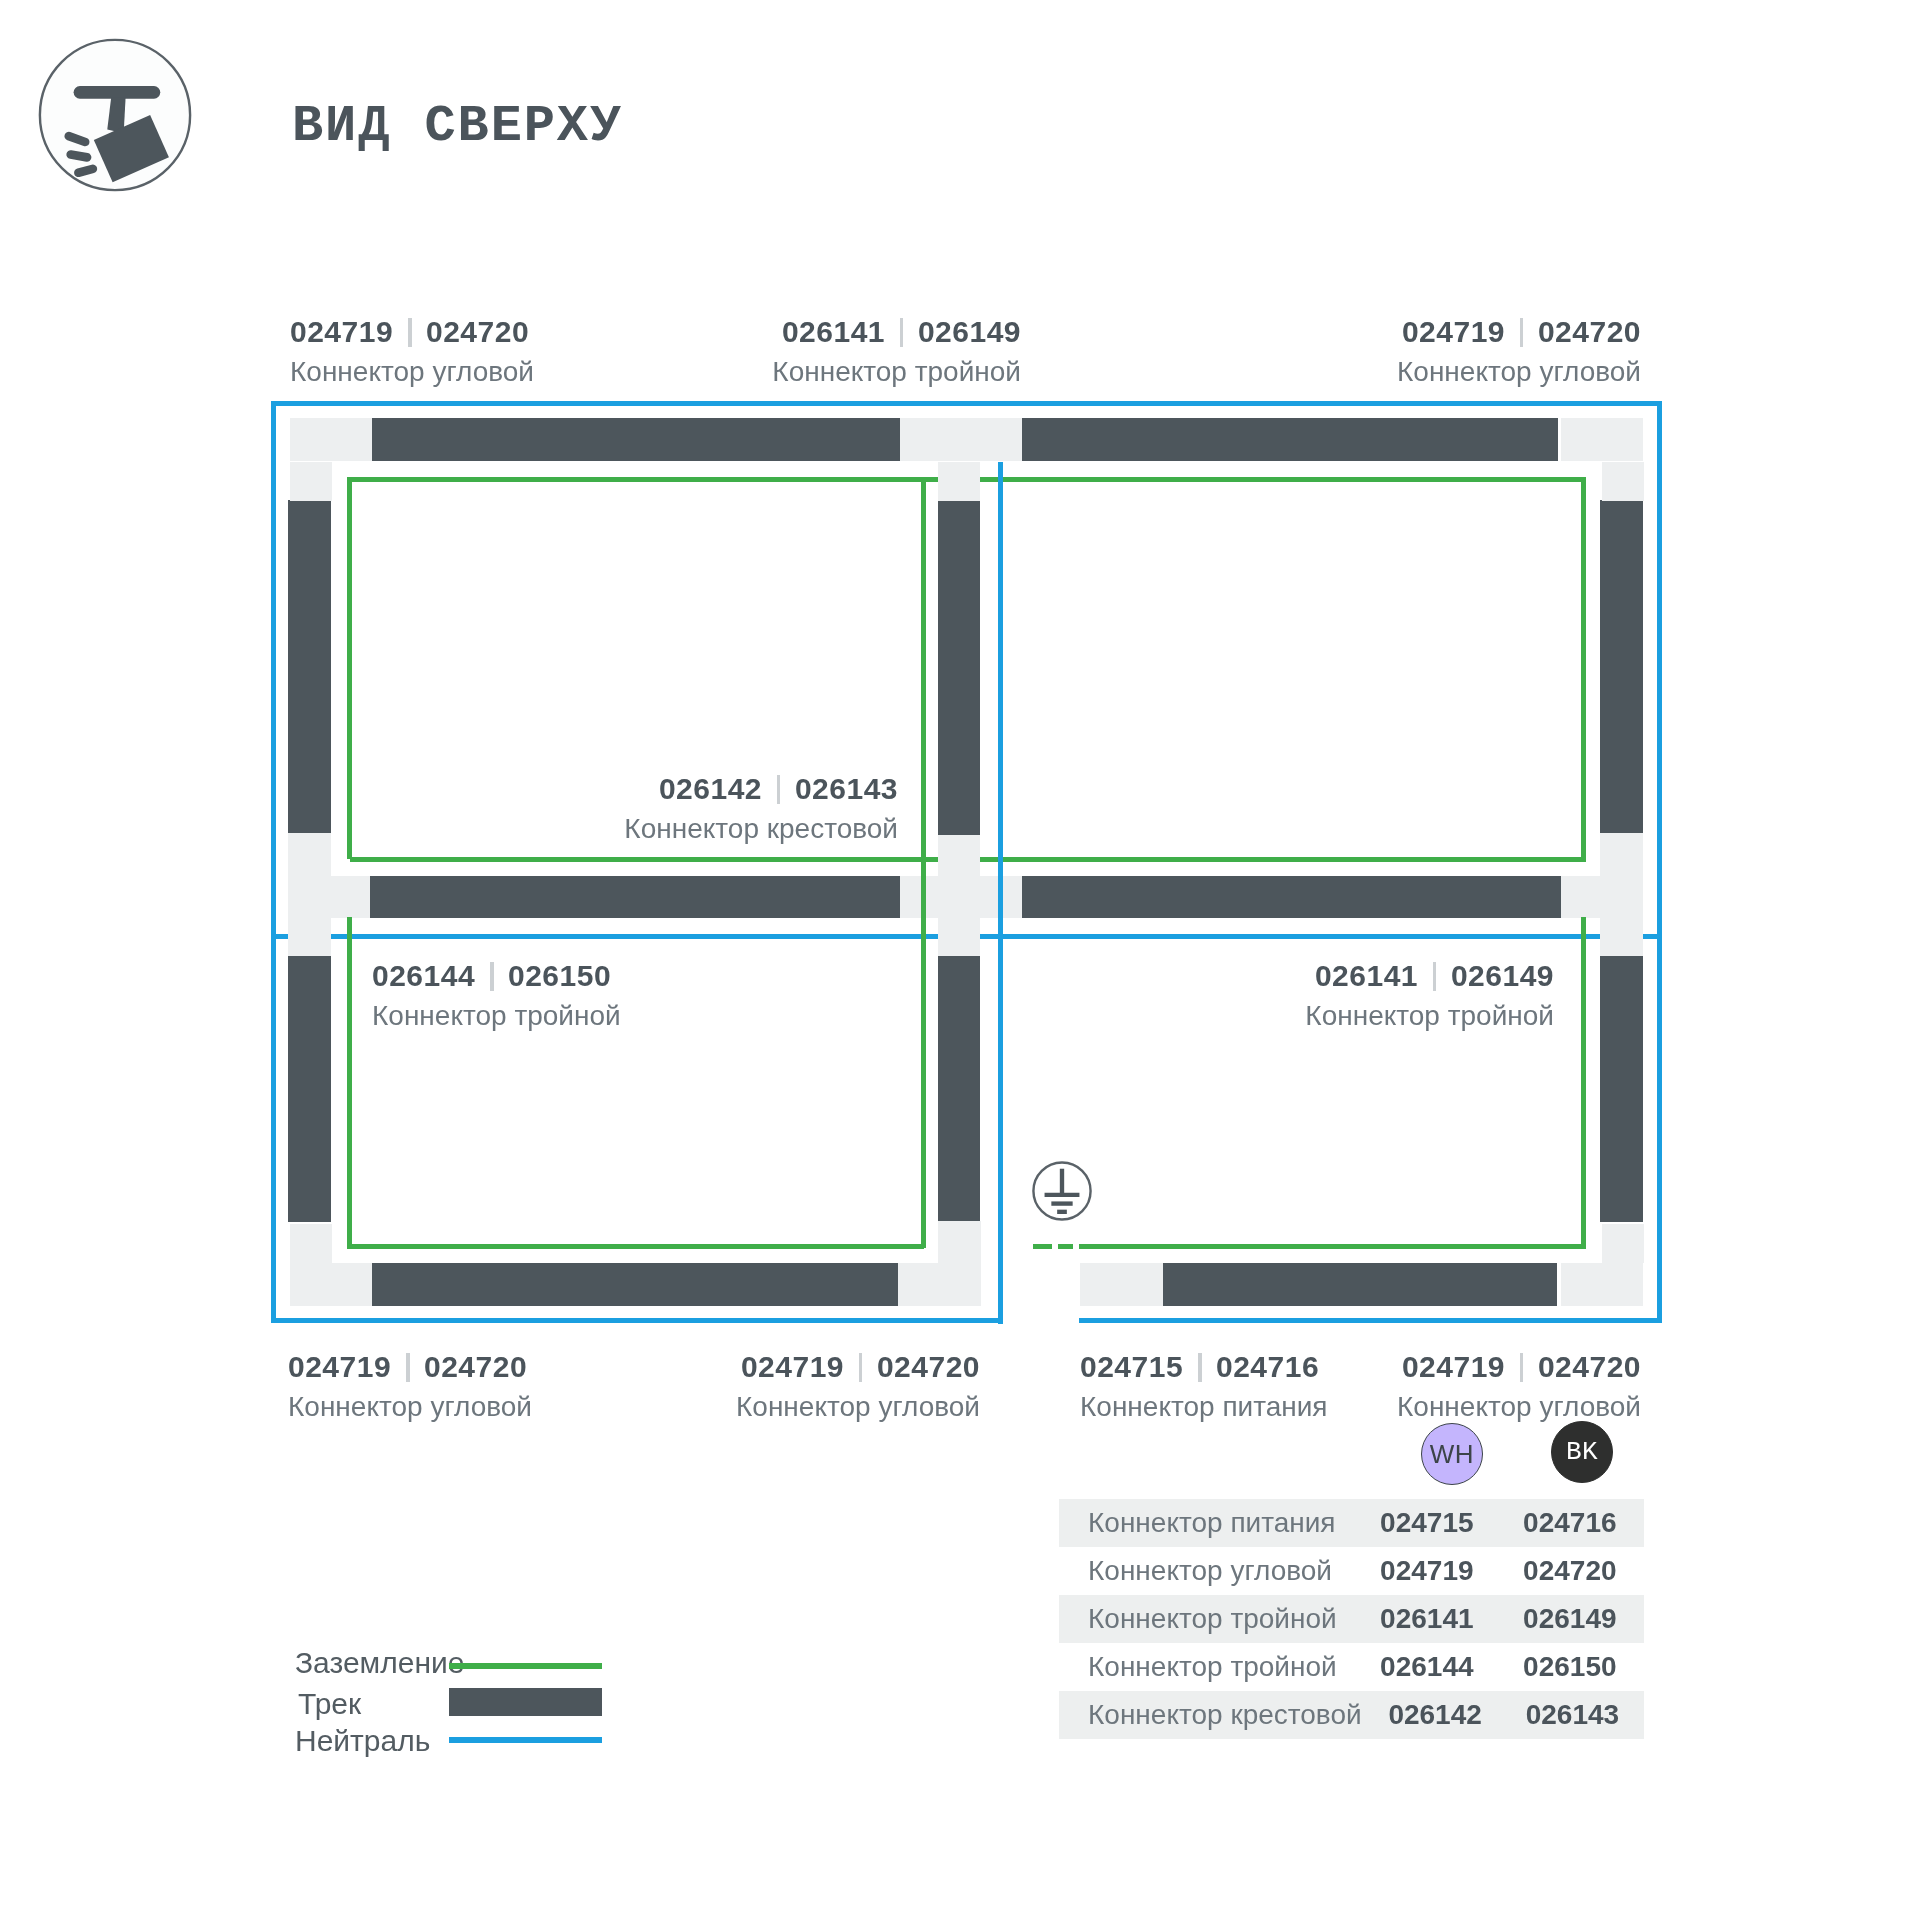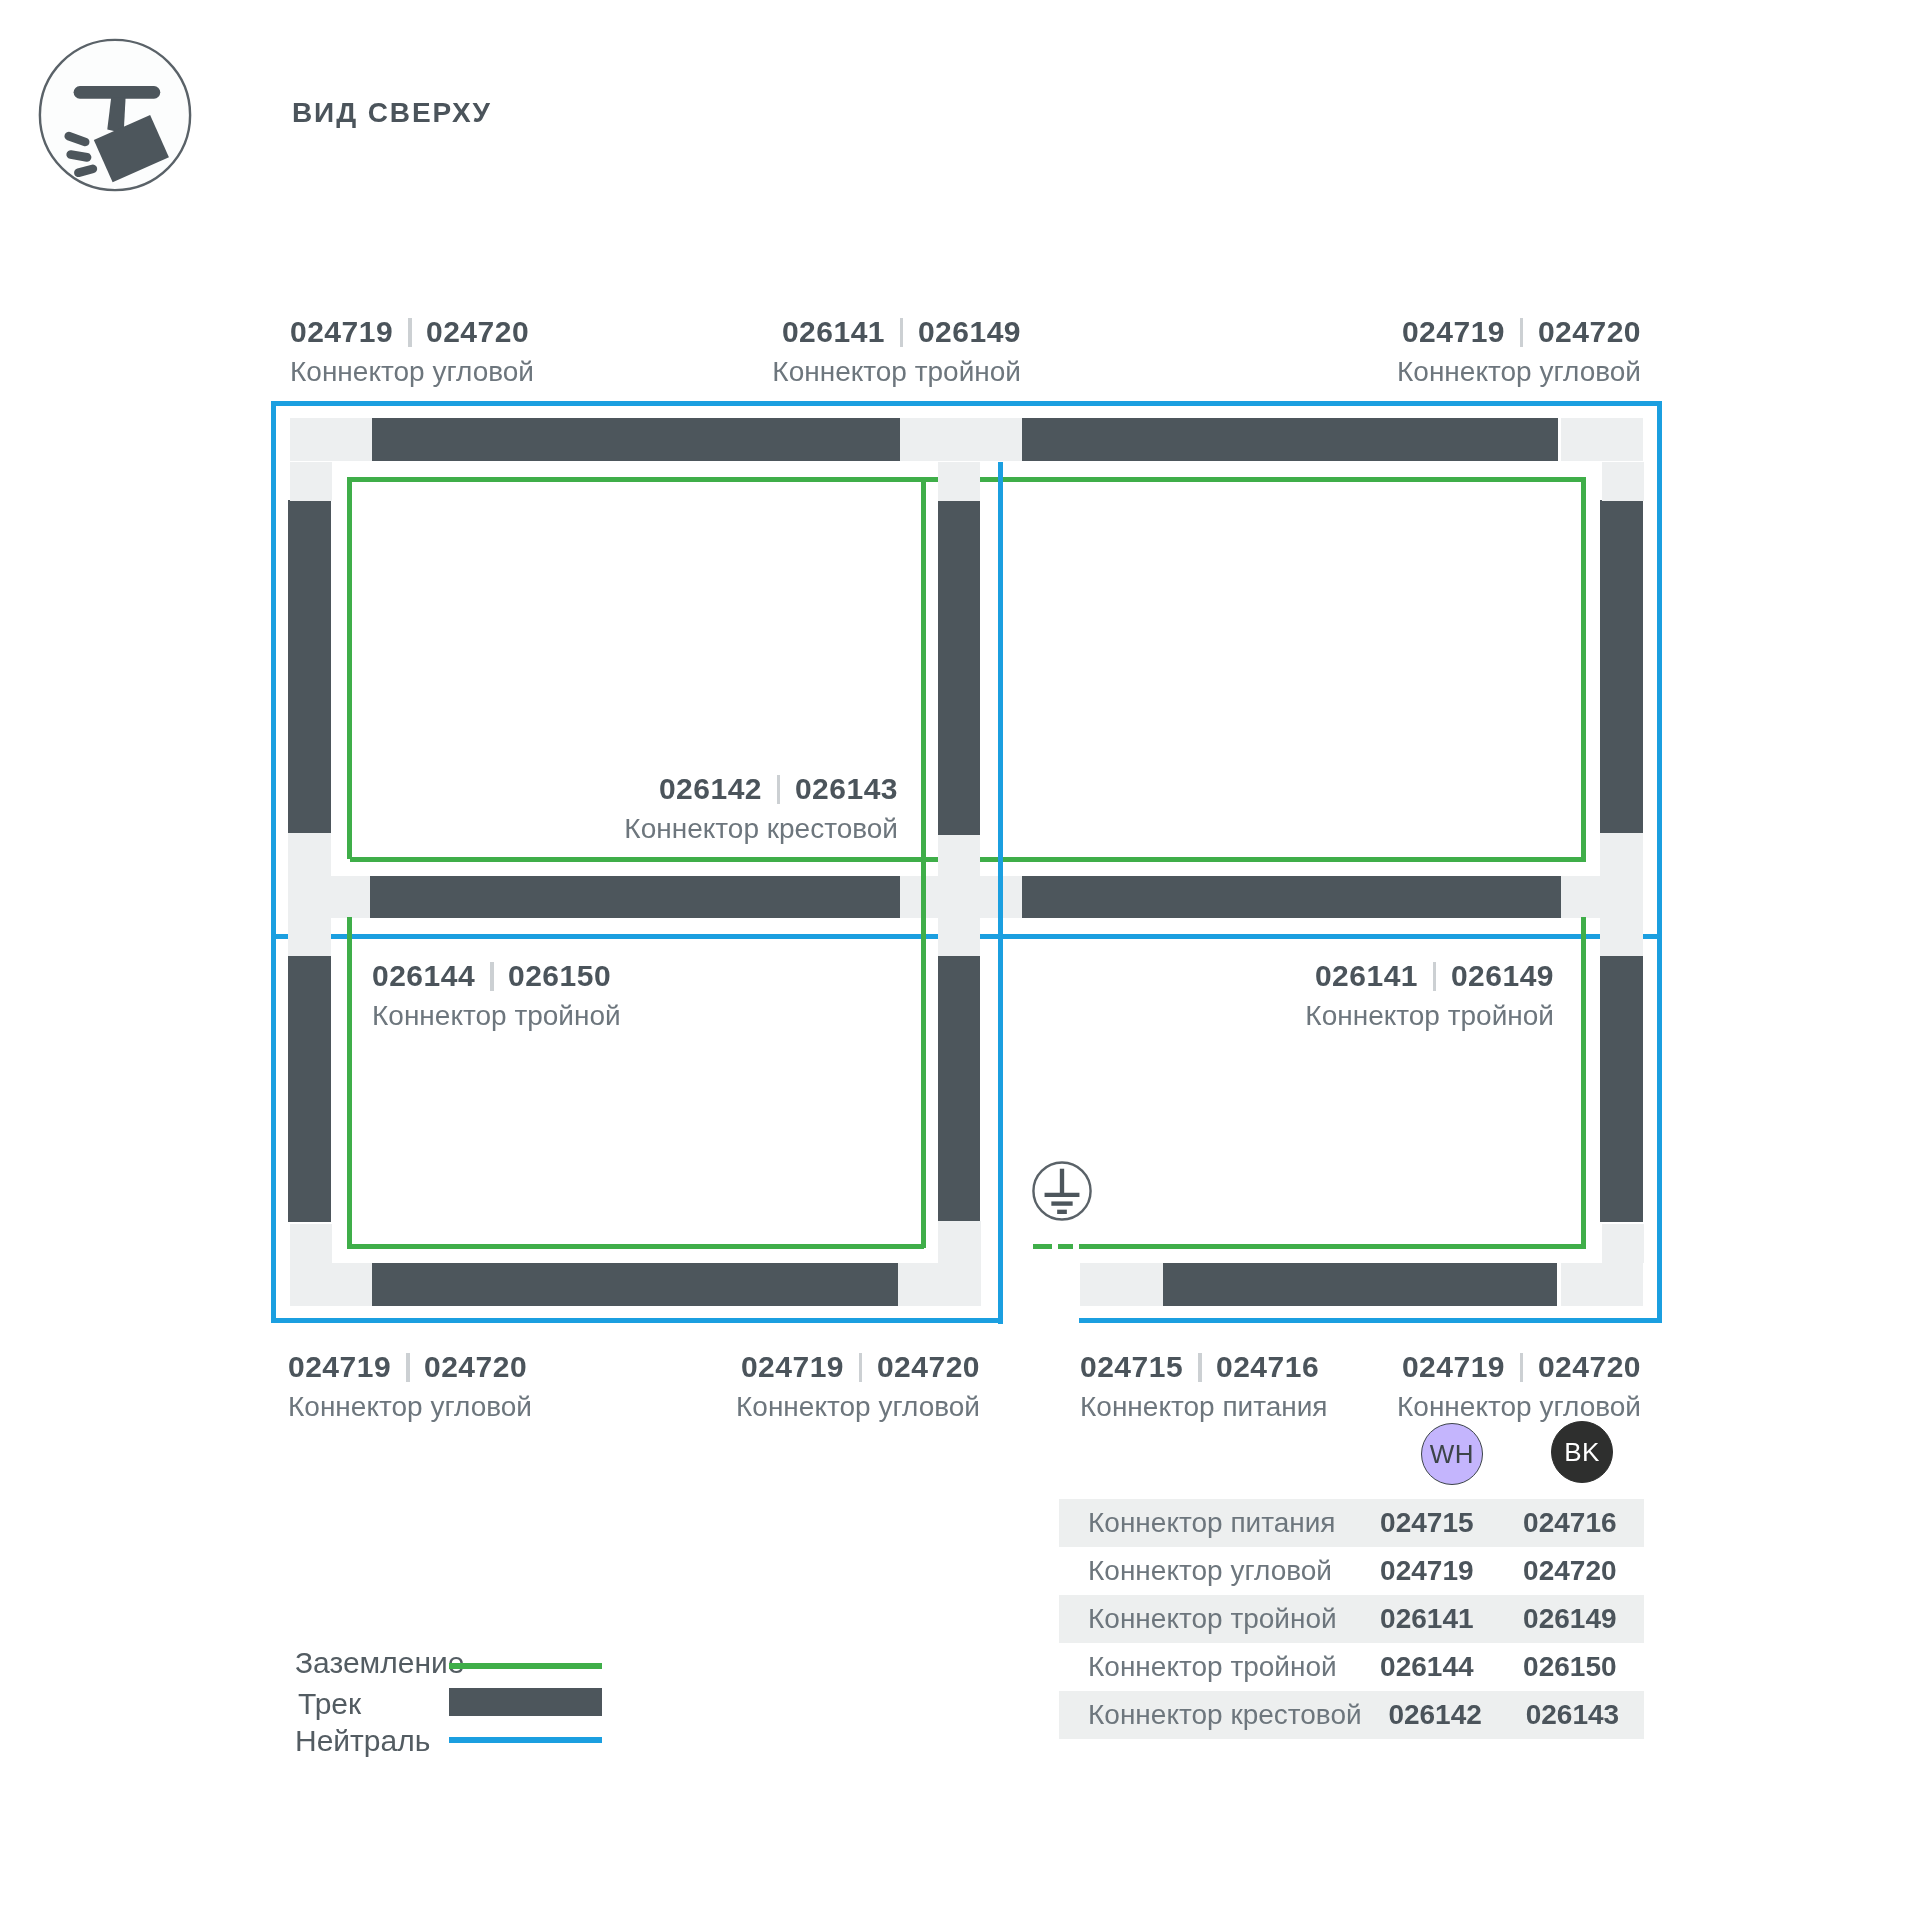--- a/index.html
+++ b/index.html
@@ -1,22 +1,22 @@
 <!DOCTYPE html>
 <html><head>
 <meta charset="utf-8">
 <style>
   html,body{margin:0;padding:0;background:#ffffff;}
   .page{position:relative;width:1931px;height:1931px;background:#ffffff;overflow:hidden;
         font-family:"Liberation Sans",sans-serif;color:#4b545b;}
   .abs{position:absolute;}
 
   
-  .hdr-title{position:absolute;left:292px;top:97px;font-size:28px;font-weight:bold;
-             letter-spacing:1.9px;color:#4b545b;}
+  .hdr-title{position:absolute;left:292px;top:97px;font-size:52px;font-weight:bold;
+             letter-spacing:1.9px;color:#4b545b;font-family:Liberation Mono, monospace;}
 
   
   .track{position:absolute;background:#4d565c;}
   .conn{position:absolute;background:#edeff0;}
   .gline{position:absolute;background:#3fae49;}
   .bline{position:absolute;background:#1b9fe0;}
 
   
   .callout{position:absolute;}
   .callout .nums{display:flex;align-items:center;}
@@ -35,21 +35,21 @@
   .prow.shade{background:#edefef;}
   .prow .pname{flex:1;padding-left:29px;color:#6d767d;white-space:nowrap;}
   .prow .pwh,.prow .pbk{font-weight:bold;color:#4b545b;text-align:center;}
   .prow .pwh{width:153px;}
   .prow .pbk{width:133px;padding-right:7.7px;}
 
   .badge{position:absolute;width:60px;height:60px;border-radius:50%;
          display:flex;align-items:center;justify-content:center;
          font-size:26px;letter-spacing:0.5px;}
   .badge.wh{left:1421px;top:1423px;border:1.9px solid #3c4449;color:#3c4449;background:#c4b5fd;}
-  .badge.bk{left:1551px;top:1421px;background:#2e2f2e;color:#ffffff;border:1.9px solid #2e2f2e;}
+  .badge.bk{left:1551px;top:1421px;background:#2e2f2e;color:#ffffff;border:1.9px solid #2e2f2e;font-family:Liberation Mono, monospace;}
 </style>
 </head>
 <body>
 
 <div class="page">
 
   <svg class="abs" style="left:37px;top:37px" width="156" height="156" viewBox="0 0 162 162">
     <circle cx="81" cy="81" r="78" fill="#fcfdfd" stroke="#5a6268" stroke-width="2.5"></circle>
     <rect x="38" y="51" width="90" height="13" rx="6.5" fill="#4d565c"></rect>
     <polygon points="77,63 92,63 90,100 73,96" fill="#4d565c"></polygon>

